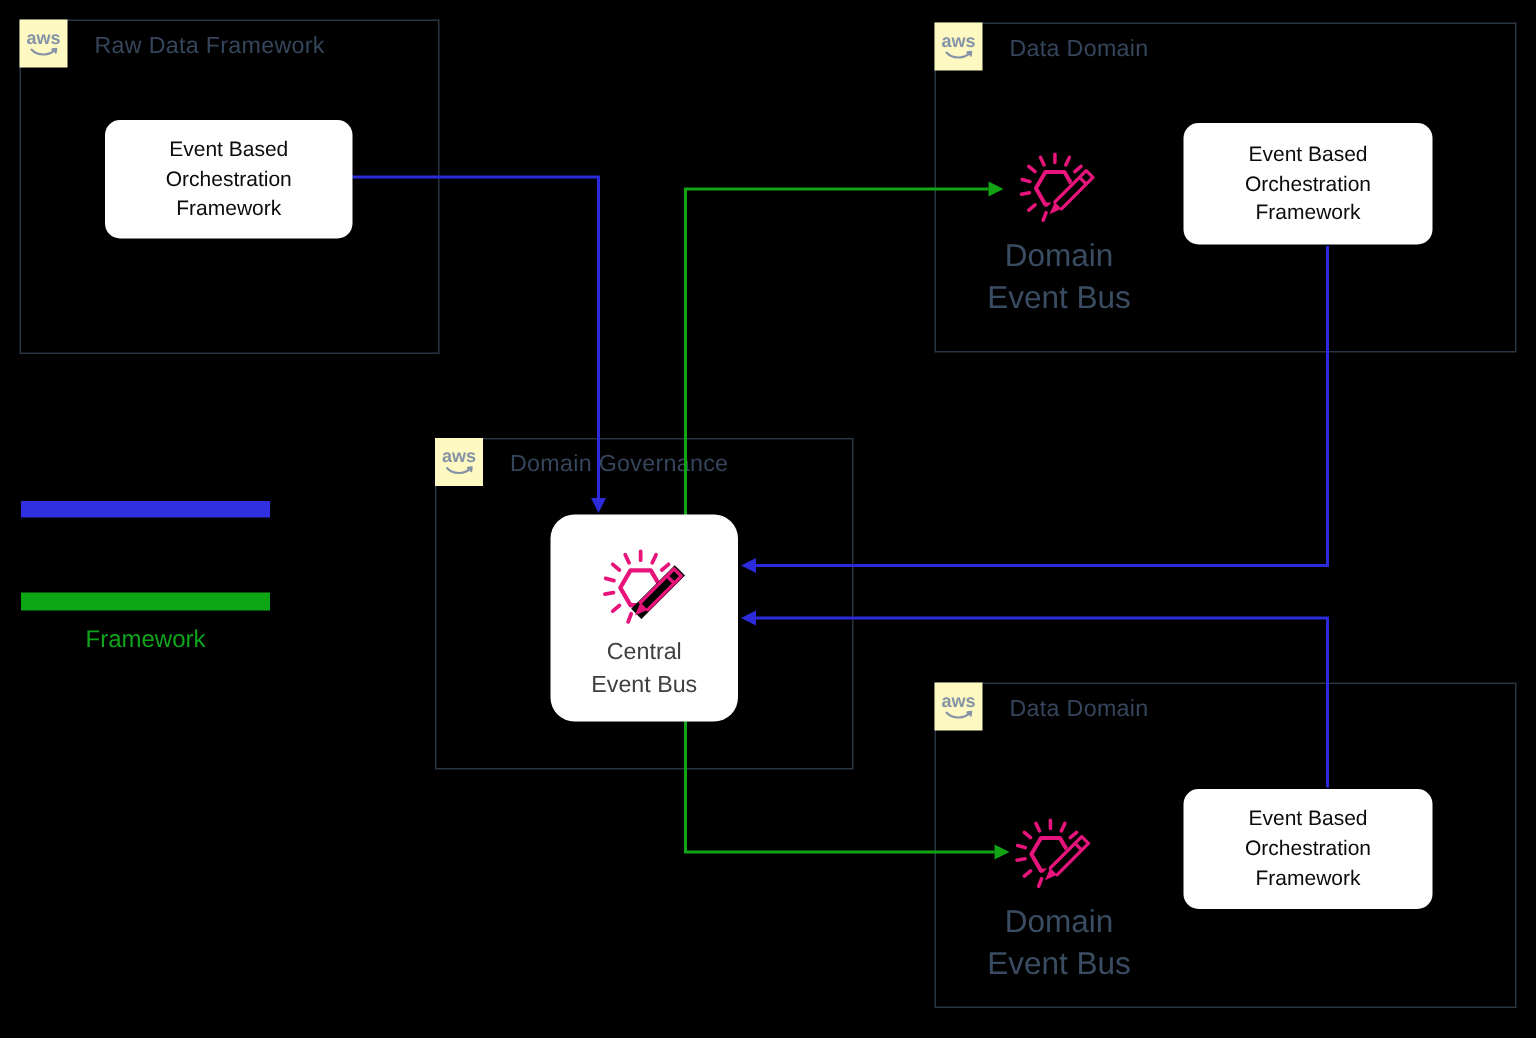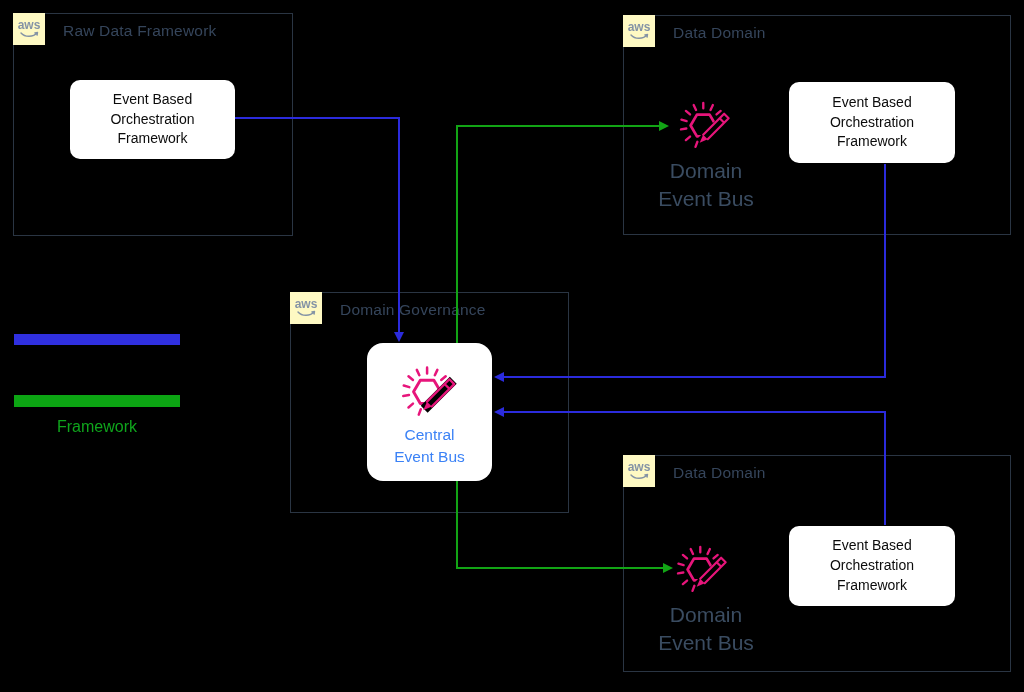--- a/index.html
+++ b/index.html
@@ -20,21 +20,21 @@
   
   .card{
     position:absolute;background:#fff;border-radius:10px;
     display:flex;flex-direction:column;align-items:center;justify-content:center;
     box-sizing:border-box;z-index:3;
   }
   .card.ebof{font-size:14px;font-weight:500;color:#0b0b0b;text-align:center;
     line-height:1.42;white-space:pre-line;}
   .card.central{border-radius:16px;}
   .central-label{
-    font-size:15.5px;color:#3b82f6;text-align:center;line-height:1.45;
+    font-size:15.5px;color:#404040;text-align:center;line-height:1.45;
     white-space:pre-line;margin-top:6px;
   }
   .icon-node{position:absolute;z-index:3;}
   .icon-label{
     position:absolute;z-index:3;text-align:center;font-size:21px;color:#3a4c61;
     line-height:1.35;white-space:pre-line;
   }
   
   .legend-bar{position:absolute;height:11px;z-index:3;}
   .legend-text{position:absolute;width:166px;text-align:center;font-size:16px;z-index:3;}

